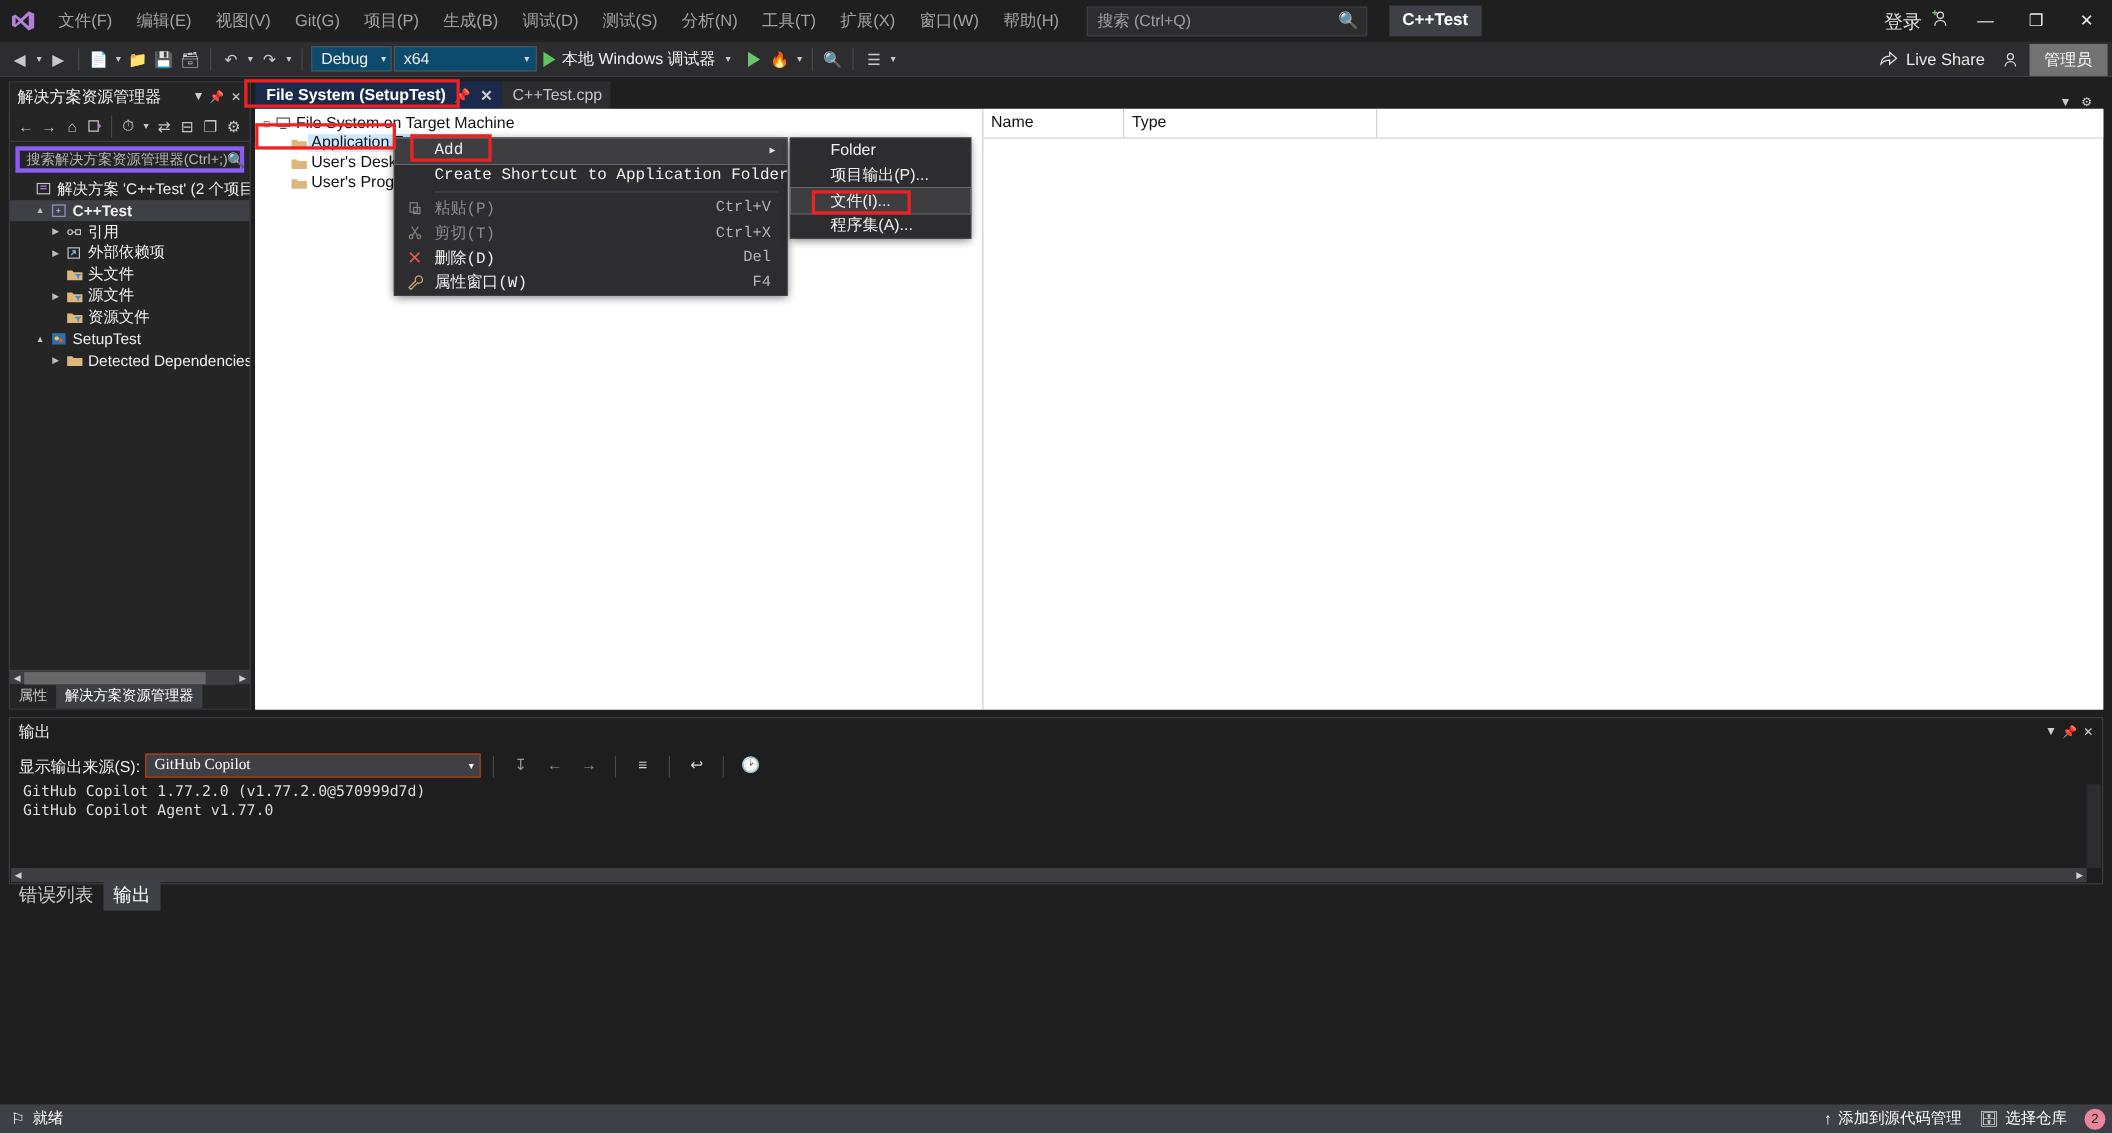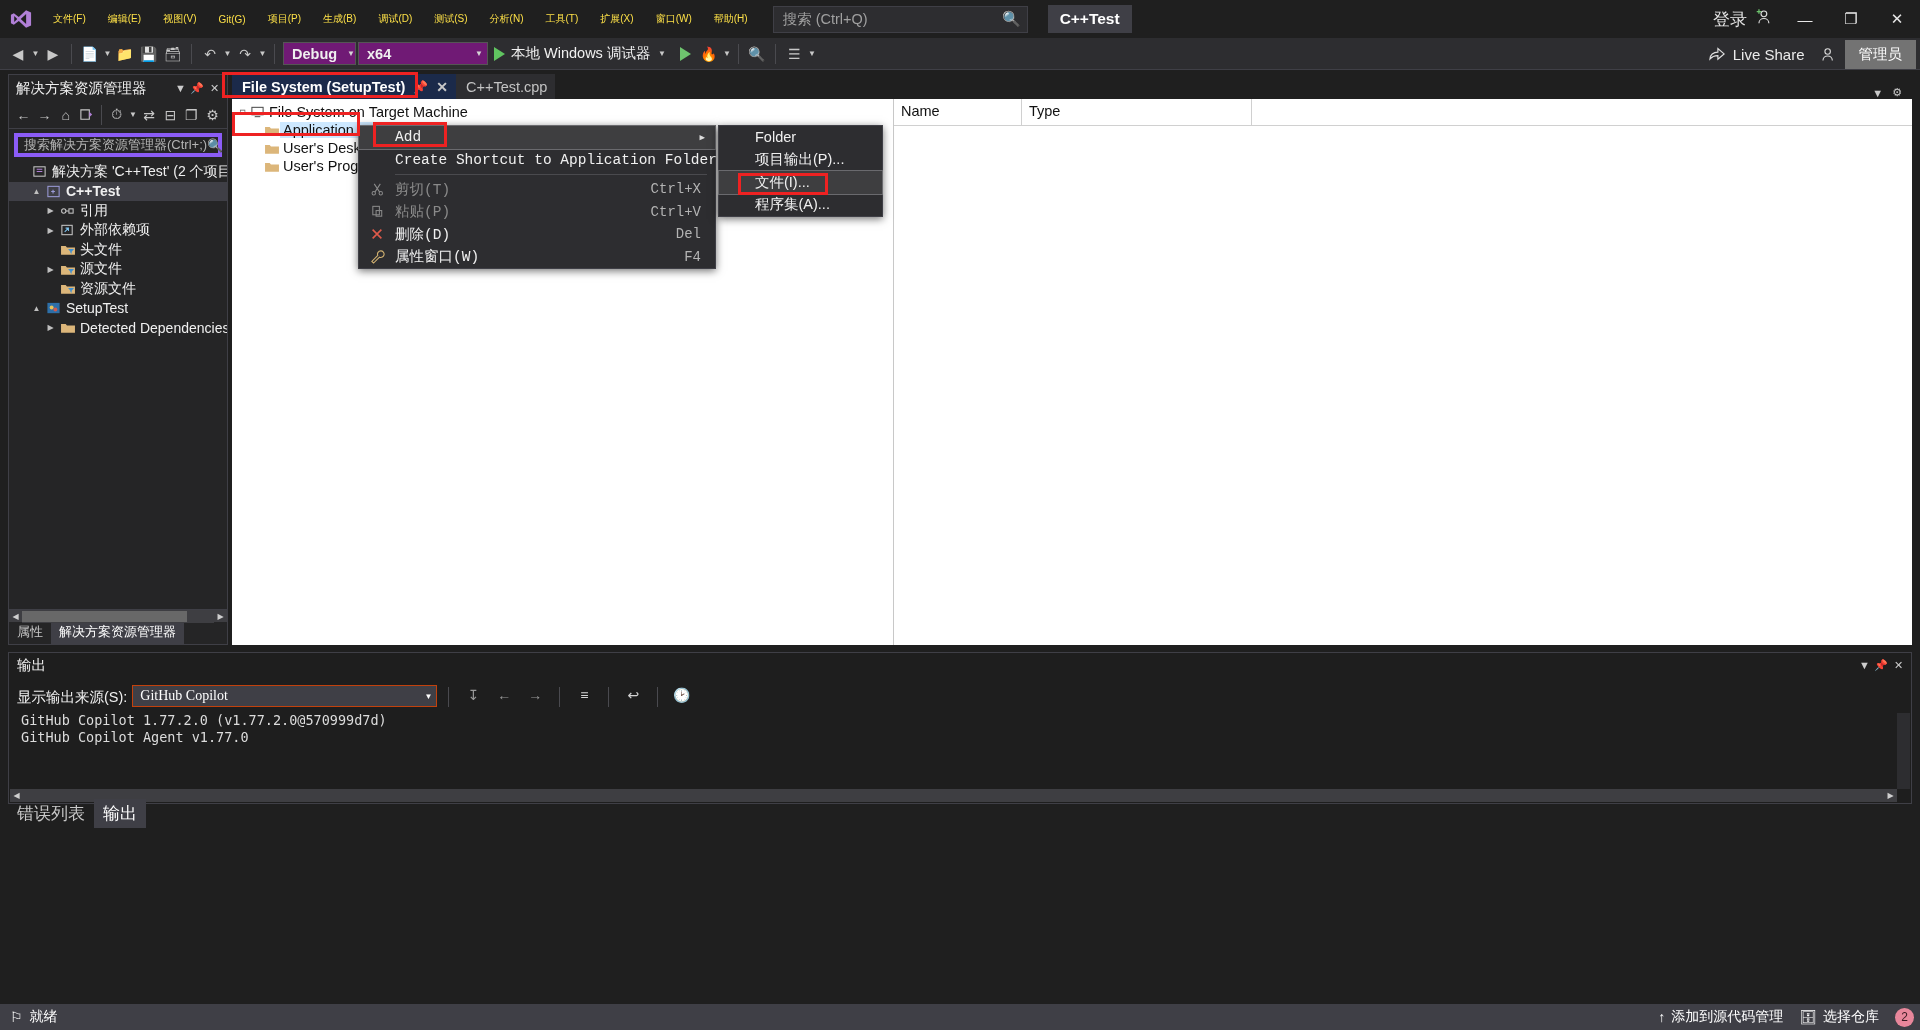--- a/index.html
+++ b/index.html
@@ -13,21 +13,21 @@
   #app { position: relative; width: 1920px; height: 1030px; background:#1f1f1f; }
 
   
   .titlebar {
     position:absolute; left:0; top:0; width:1920px; height:38px;
     background:#1f1f1f; display:flex; align-items:center;
   }
   .vs-logo { width:42px; height:38px; display:flex; align-items:center; justify-content:center; }
   .vs-logo svg { width:22px; height:22px; }
   .menu-item {
-    font-size:10px; color:#fde047; padding:0 11px; height:38px;
+    font-size:15px; color:#a3a3a3; padding:0 11px; height:38px;
     display:flex; align-items:center; white-space:nowrap; cursor:default;
   }
   .search-box {
     margin-left:14px; width:255px; height:27px; background:#2d2d30;
     border:1px solid #3f3f46; display:flex; align-items:center;
     padding:0 6px 0 9px; position:relative;
   }
   .search-box .ph { font-size:14.5px; color:#a0a0a0; flex:1; }
   .search-box .mag { color:#d0d0d0; font-size:15px; }
   .proj-badge {
@@ -42,24 +42,23 @@
   
   .toolbar {
     position:absolute; left:0; top:38px; width:1920px; height:32px;
     background:#2d2d30; display:flex; align-items:center; padding-left:6px;
     border-bottom:1px solid #3f3f46;
   }
   .tb-sep { width:1px; height:20px; background:#4a4a4f; margin:0 6px; }
   .tb-icon { width:24px; height:24px; display:flex; align-items:center; justify-content:center; color:#c8c8c8; font-size:14px; }
   .tb-caret { font-size:8px; color:#c8c8c8; width:11px; text-align:center; }
   .combo {
-    height:23px; background:#701a75; border:1px solid #555; display:flex;
+    height:23px; background:#0c4a6e; border:1px solid #555; display:flex;
     align-items:center; padding:0 4px 0 8px; font-size:14.5px; color:#f0f0f0;
     margin-left:2px;
-    font-weight:bold;
   }
   .combo .cval { white-space:nowrap; }
   .combo .cdrop { margin-left:auto; font-size:8px; padding-left:10px; color:#d5d5d5; }
   .run-btn { display:flex; align-items:center; gap:6px; padding:0 6px; height:26px; font-size:14.5px; color:#f0f0f0; }
   .tri-green { width:0;height:0;border-left:11px solid #60c460;border-top:7px solid transparent;border-bottom:7px solid transparent; }
   .tri-outline { width:0;height:0;border-left:11px solid transparent;border-top:7px solid transparent;border-bottom:7px solid transparent; }
 
   .toolbar-right { position:absolute; right:4px; top:38px; height:32px; display:flex; align-items:center; gap:4px; }
   .liveshare { display:flex; align-items:center; gap:7px; font-size:15px; color:#eaeaea; padding:0 8px; }
   .admin-badge { background:#737373; color:#fff; font-size:14.5px; padding:5px 14px; }
@@ -498,37 +497,37 @@
           <span class="carrow">▶</span>
         </div>
         <div class="ctx-row">
           <span class="cic"></span>
           <span class="clbl">Create Shortcut to Application Folder</span>
         </div>
         <div class="ctx-sep"></div>
         <div class="ctx-row disabled">
           <span class="cic">
             <svg width="15" height="15" viewBox="0 0 16 16">
+              <rect x="3" y="2.5" width="7" height="9" fill="none" stroke="currentColor" stroke-width="1.1"></rect>
+              <rect x="6.5" y="7" width="6" height="6" fill="none" stroke="currentColor" stroke-width="1.1"></rect>
+            </svg>
+          </span>
+          <span class="clbl">粘贴(P)</span>
+          <span class="cacc">Ctrl+V</span>
+        </div>
+        <div class="ctx-row disabled">
+          <span class="cic">
+            <svg width="15" height="15" viewBox="0 0 16 16">
               <circle cx="4" cy="12" r="1.8" fill="none" stroke="currentColor" stroke-width="1.1"></circle>
               <circle cx="11.5" cy="12" r="1.8" fill="none" stroke="currentColor" stroke-width="1.1"></circle>
               <path d="M5.2 10.8 11 2M10.3 10.8 4.5 2" stroke="currentColor" stroke-width="1.1"></path>
             </svg>
           </span>
           <span class="clbl">剪切(T)</span>
           <span class="cacc">Ctrl+X</span>
-        </div>
-        <div class="ctx-row disabled">
-          <span class="cic">
-            <svg width="15" height="15" viewBox="0 0 16 16">
-              <rect x="3" y="2.5" width="7" height="9" fill="none" stroke="currentColor" stroke-width="1.1"></rect>
-              <rect x="6.5" y="7" width="6" height="6" fill="none" stroke="currentColor" stroke-width="1.1"></rect>
-            </svg>
-          </span>
-          <span class="clbl">粘贴(P)</span>
-          <span class="cacc">Ctrl+V</span>
         </div>
         <div class="ctx-row">
           <span class="cic">
             <svg width="14" height="14" viewBox="0 0 16 16">
               <path d="M3 3l10 10M13 3 3 13" stroke="#e05a4a" stroke-width="1.8"></path>
             </svg>
           </span>
           <span class="clbl">删除(D)</span>
           <span class="cacc">Del</span>
         </div>

